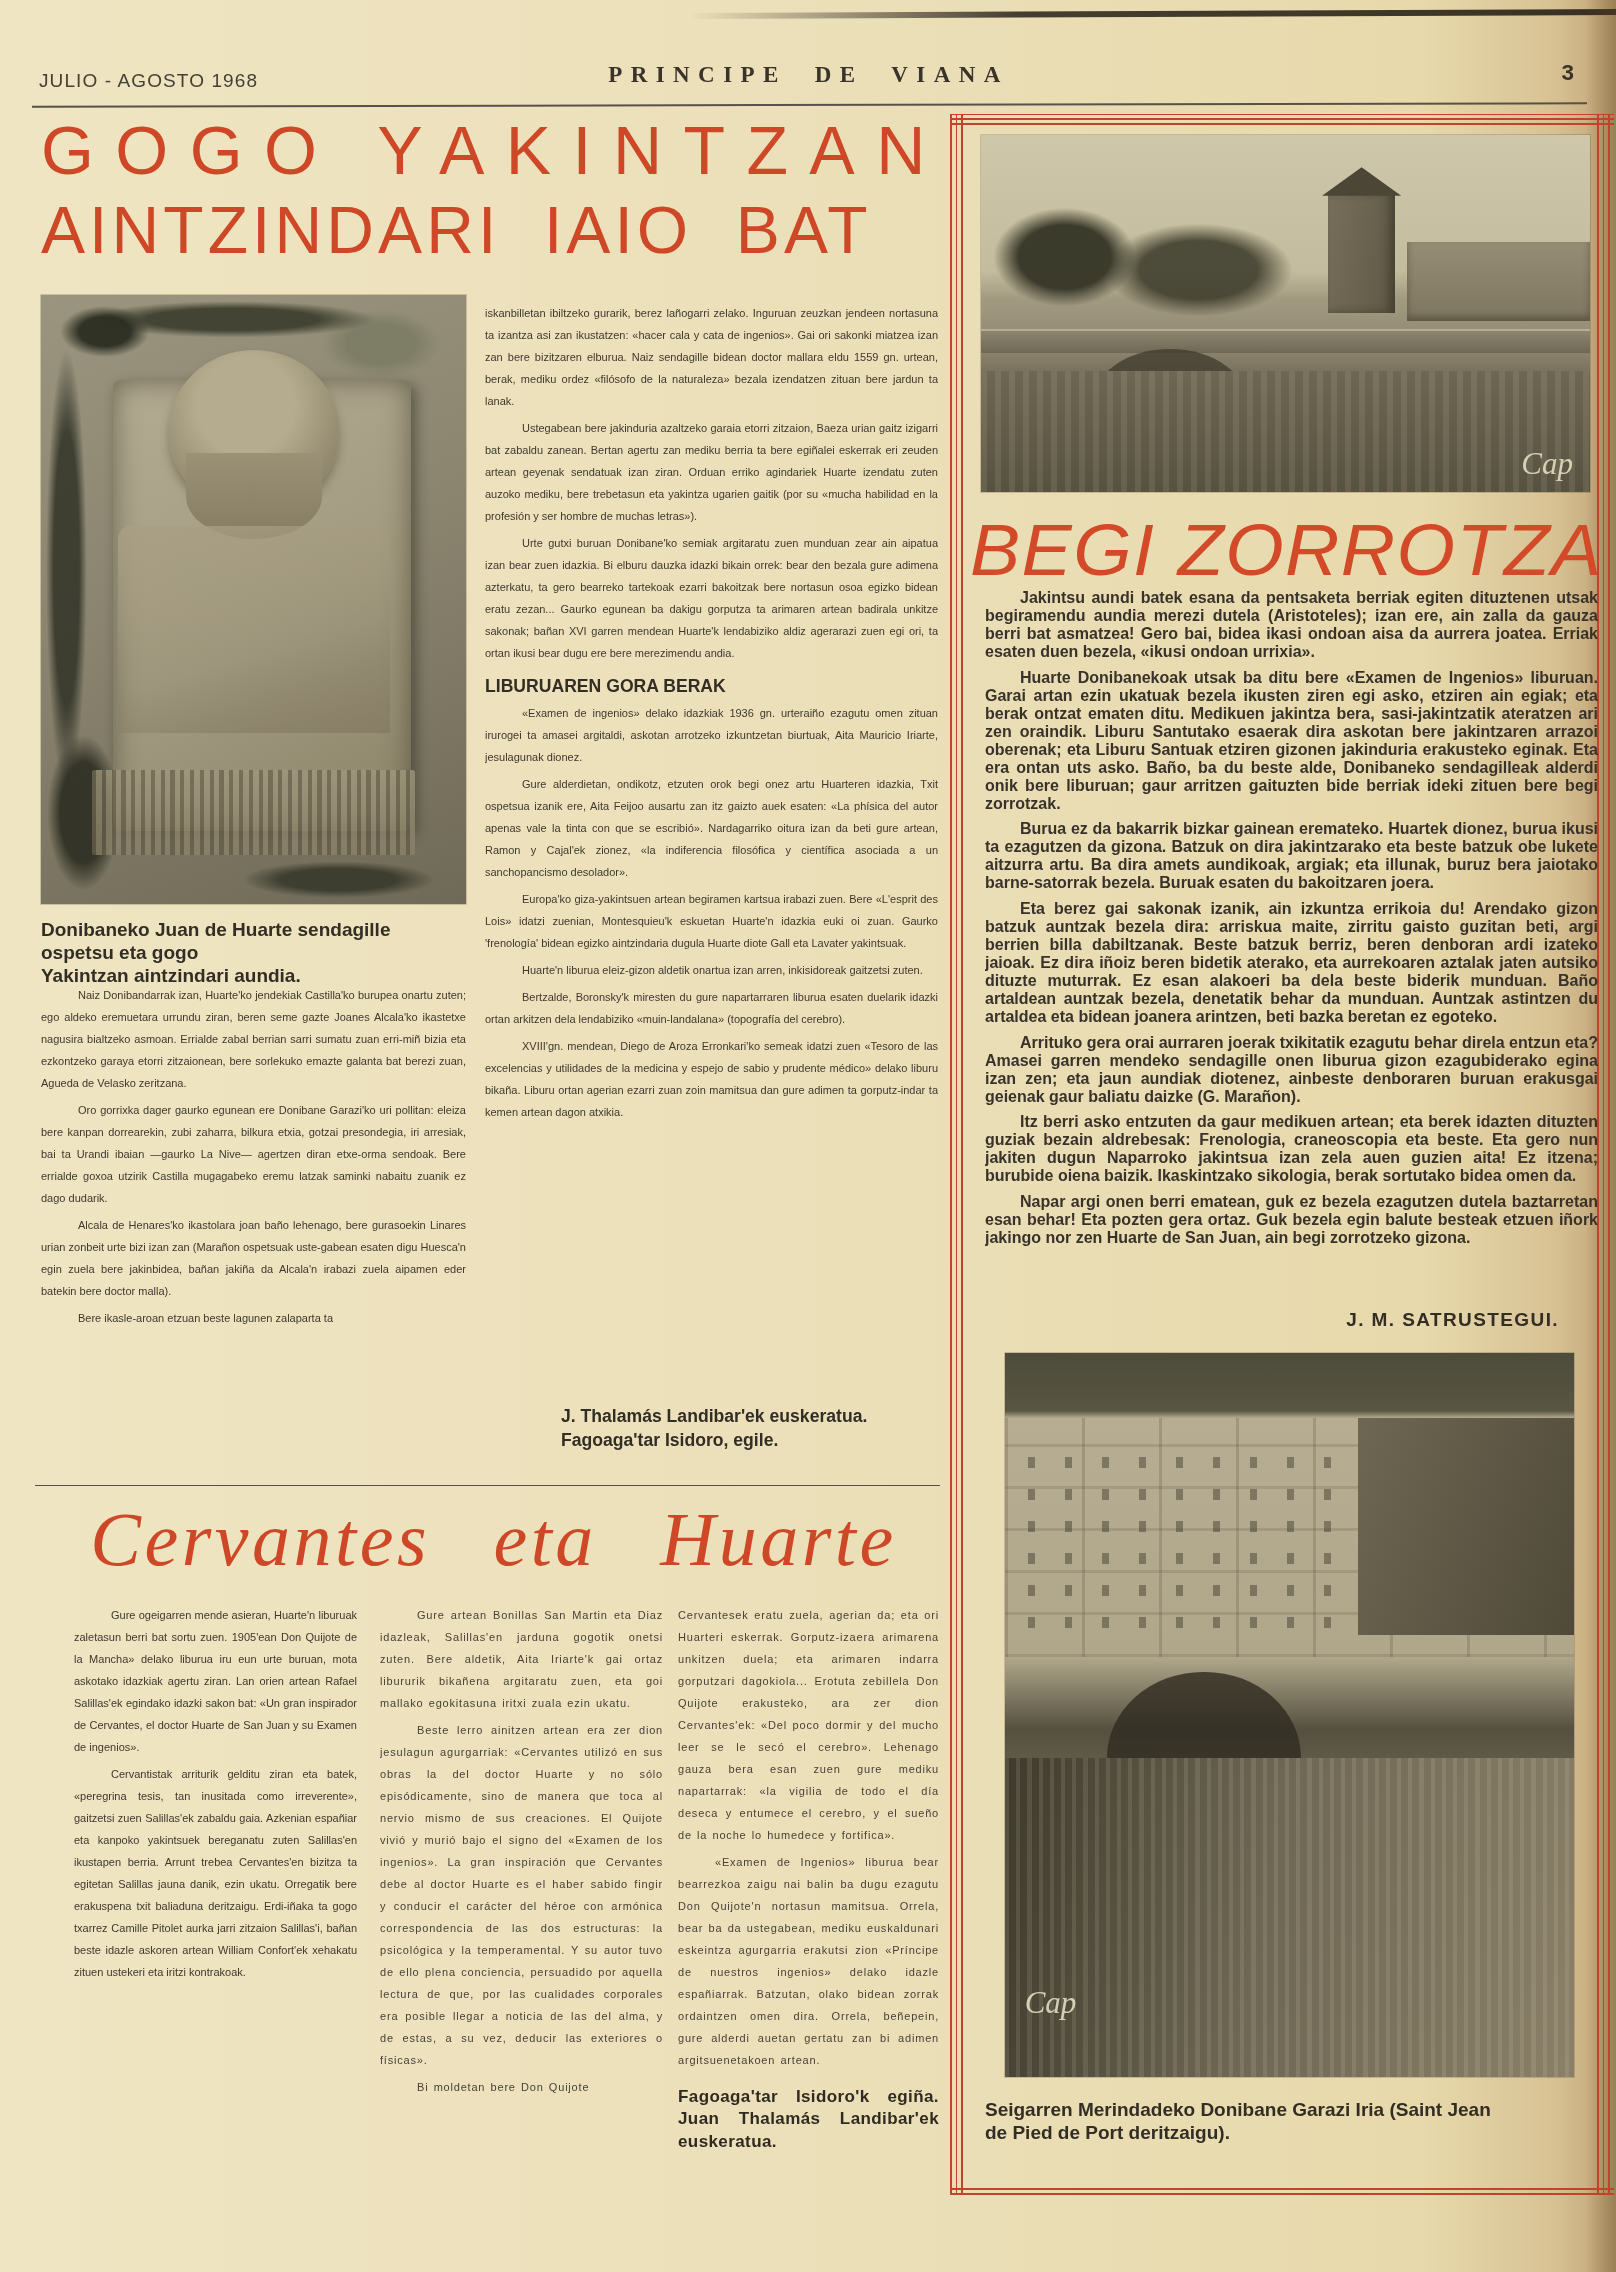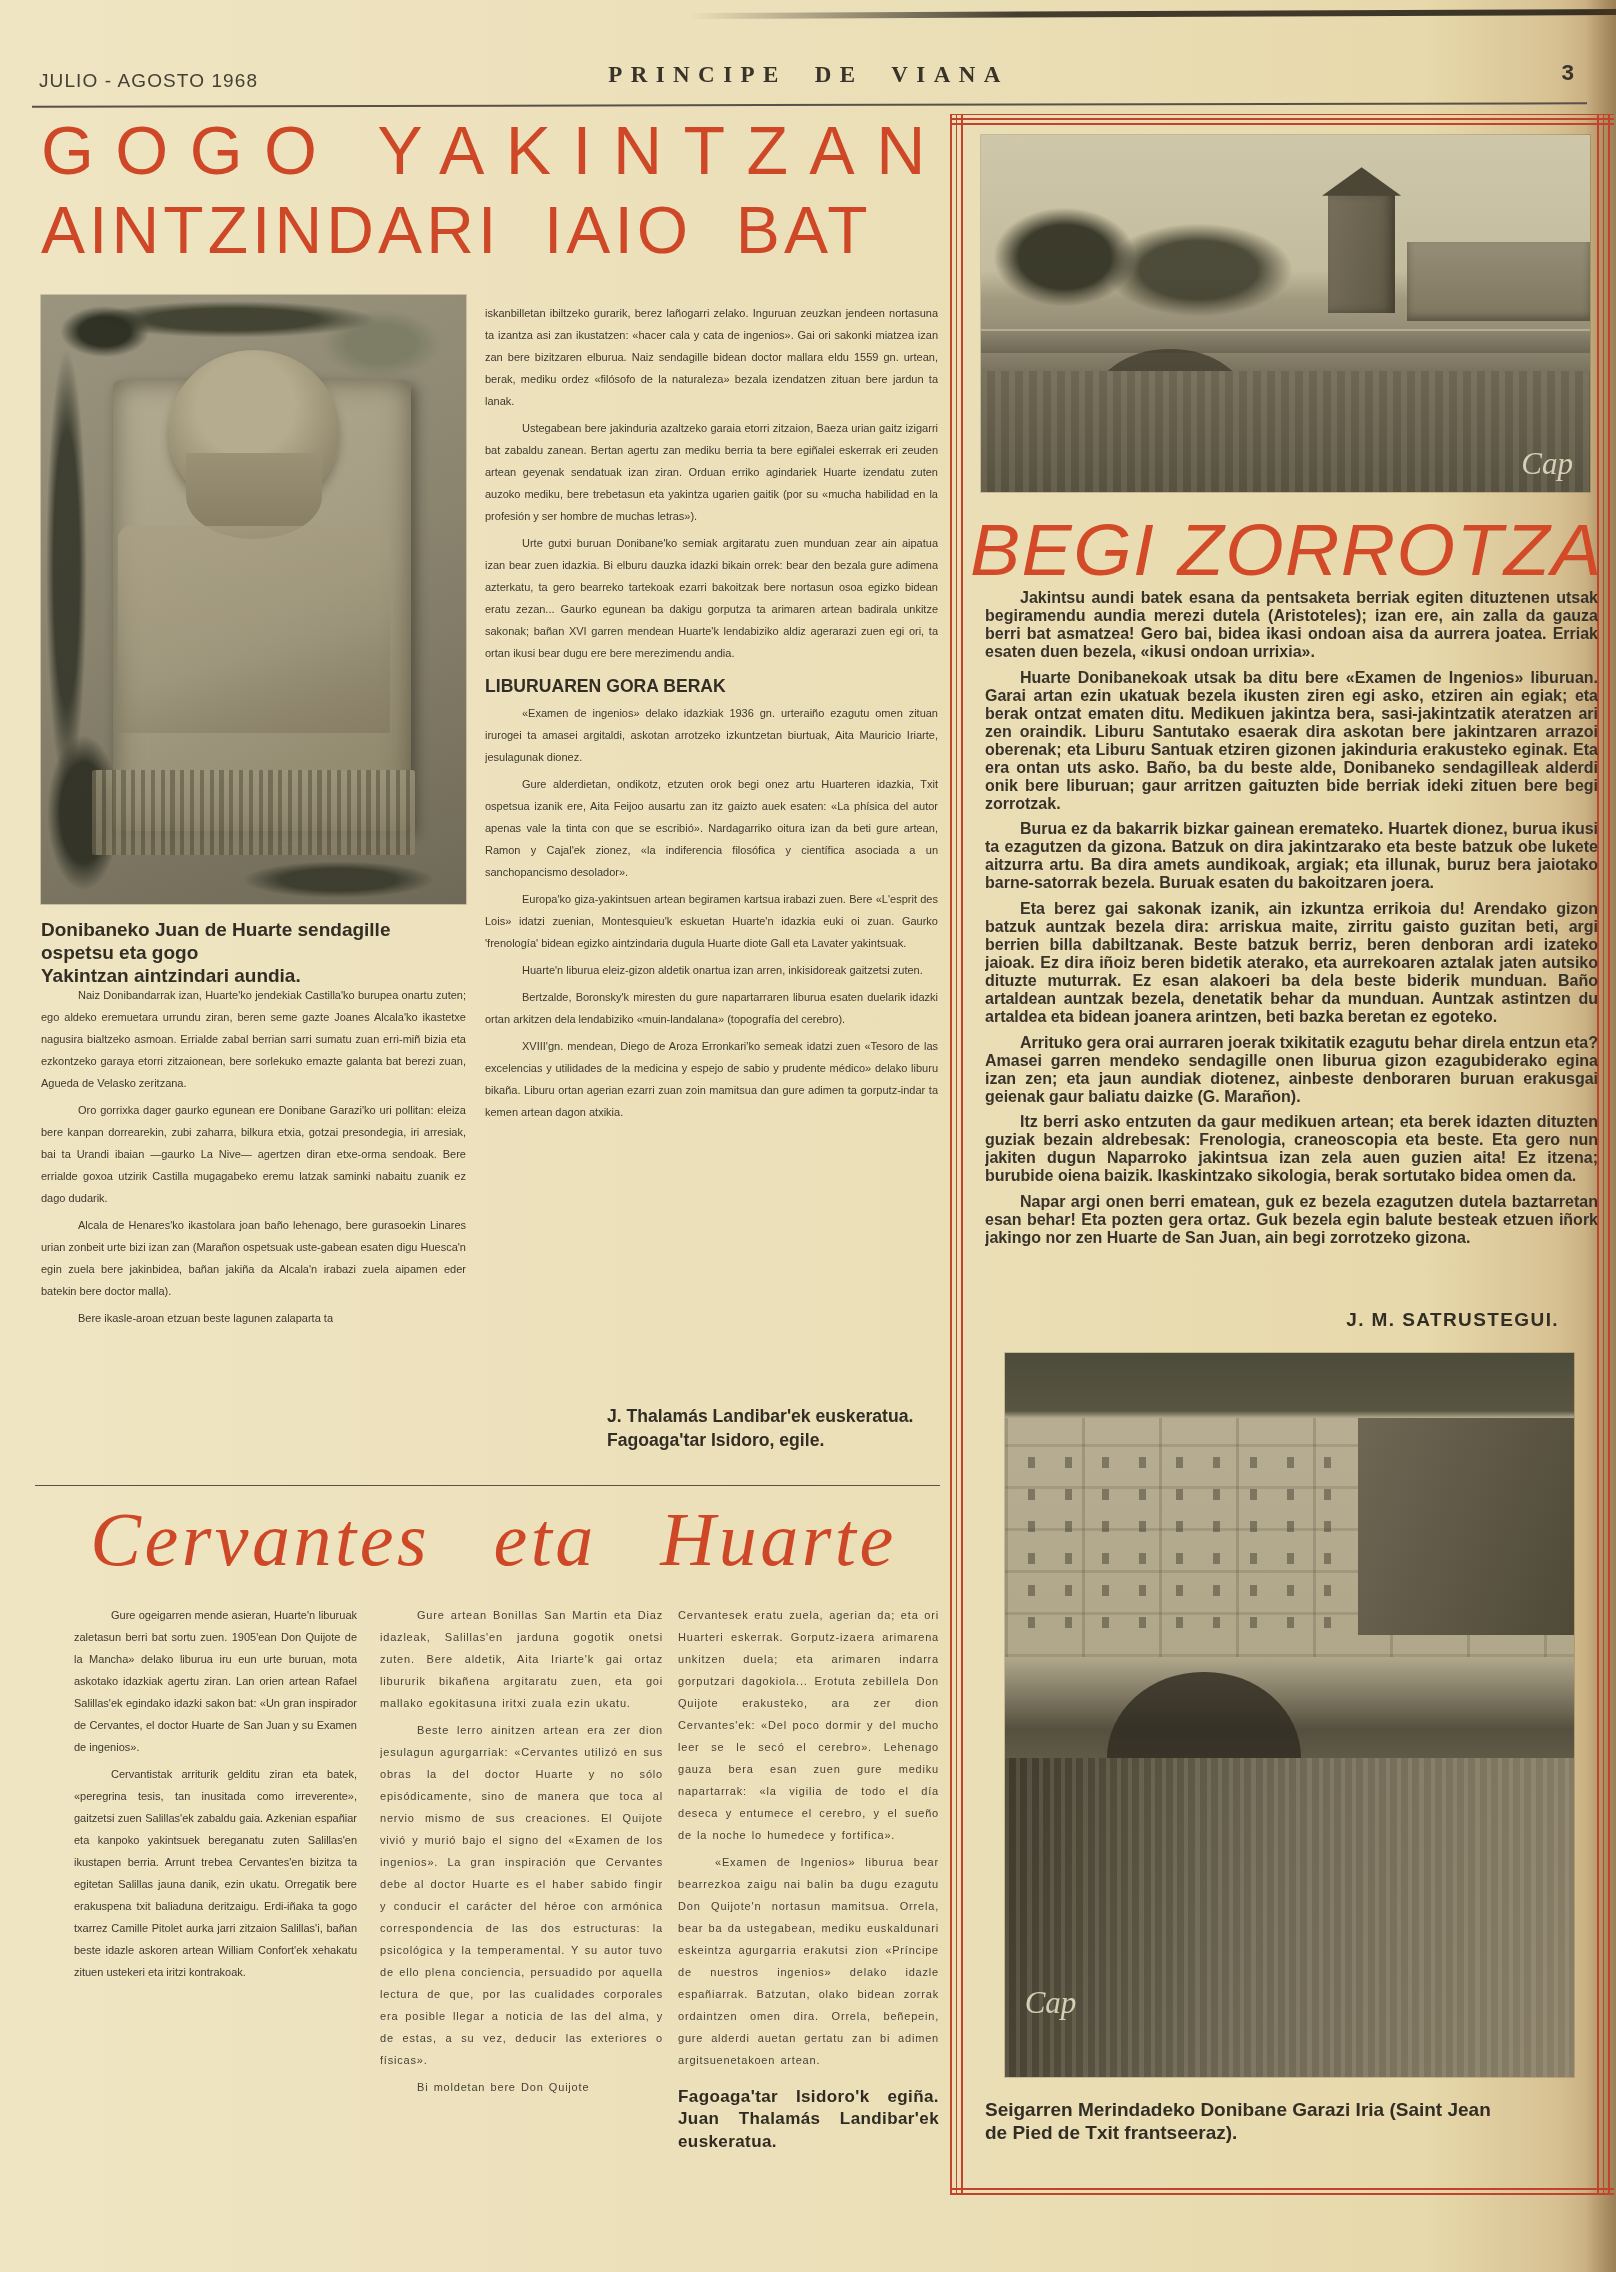--- a/index.html
+++ b/index.html
@@ -173,21 +173,21 @@
     <div class="txt">
         <p>«Examen de ingenios» delako idazkiak 1936 gn. urteraiño ezagutu omen zituan irurogei ta amasei argitaldi, askotan arrotzeko izkuntzetan biurtuak, Aita Mauricio Iriarte, jesulagunak dionez.</p>
         <p>Gure alderdietan, ondikotz, etzuten orok begi onez artu Huarteren idazkia, Txit ospetsua izanik ere, Aita Feijoo ausartu zan itz gaizto auek esaten: «La phísica del autor apenas vale la tinta con que se escribió». Nardagarriko oitura izan da beti gure artean, Ramon y Cajal'ek zionez, «la indiferencia filosófica y científica asociada a un sanchopancismo desolador».</p>
         <p>Europa'ko giza-yakintsuen artean begiramen kartsua irabazi zuen. Bere «L'esprit des Lois» idatzi zuenian, Montesquieu'k eskuetan Huarte'n idazkia euki oi zuan. Gaurko 'frenología' bidean egizko aintzindaria dugula Huarte diote Gall eta Lavater yakintsuak.</p>
         <p>Huarte'n liburua eleiz-gizon aldetik onartua izan arren, inkisidoreak gaitzetsi zuten.</p>
         <p>Bertzalde, Boronsky'k miresten du gure napartarraren liburua esaten duelarik idazki ortan arkitzen dela lendabiziko «muin-landalana» (topografía del cerebro).</p>
         <p>XVIII'gn. mendean, Diego de Aroza Erronkari'ko semeak idatzi zuen «Tesoro de las excelencias y utilidades de la medicina y espejo de sabio y prudente médico» delako liburu bikaña. Liburu ortan agerian ezarri zuan zoin mamitsua dan gure adimen ta gorputz-indar ta kemen artean dagon atxikia.</p>
       </div>
   </div>
 
-  <div class="abs sig1" style="left:505px;top:1404px;width:453px;">
+  <div class="abs sig1" style="left:459px;top:1404px;width:453px;">
       <div>J. Thalamás Landibar'ek euskeratua.</div>
       <div>Fagoaga'tar Isidoro, egile.</div>
     </div>
 
   <div class="abs divider"></div>
 
   <div class="abs headline2">Cervantes eta Huarte</div>
 
   <div class="abs txt" style="left:74px;top:1604px;width:283px;height:652px;">
       <p>Gure ogeigarren mende asieran, Huarte'n liburuak zaletasun berri bat sortu zuen. 1905'ean Don Quijote de la Mancha» delako liburua iru eun urte buruan, mota askotako idazkiak agertu ziran. Lan orien artean Rafael Salillas'ek egindako idazki sakon bat: «Un gran inspirador de Cervantes, el doctor Huarte de San Juan y su Examen de ingenios».</p>
@@ -243,18 +243,18 @@
       <div class="rp-houses"></div>
       <div class="rp-windows"></div>
       <div class="rp-darkhouse"></div>
       <div class="rp-arch"></div>
       <div class="rp-water"></div>
       <div class="wmark" style="left:19.7px;bottom:56px;">Cap</div>
     </div>
 
     <div class="caption abs cap2">
         <div>Seigarren Merindadeko Donibane Garazi Iria (Saint Jean</div>
-        <div>de Pied de Txit frantseeraz).</div>
+        <div>de Pied de Port deritzaigu).</div>
       </div>
   </div>
 
 </div>
 
 
 </body></html>

